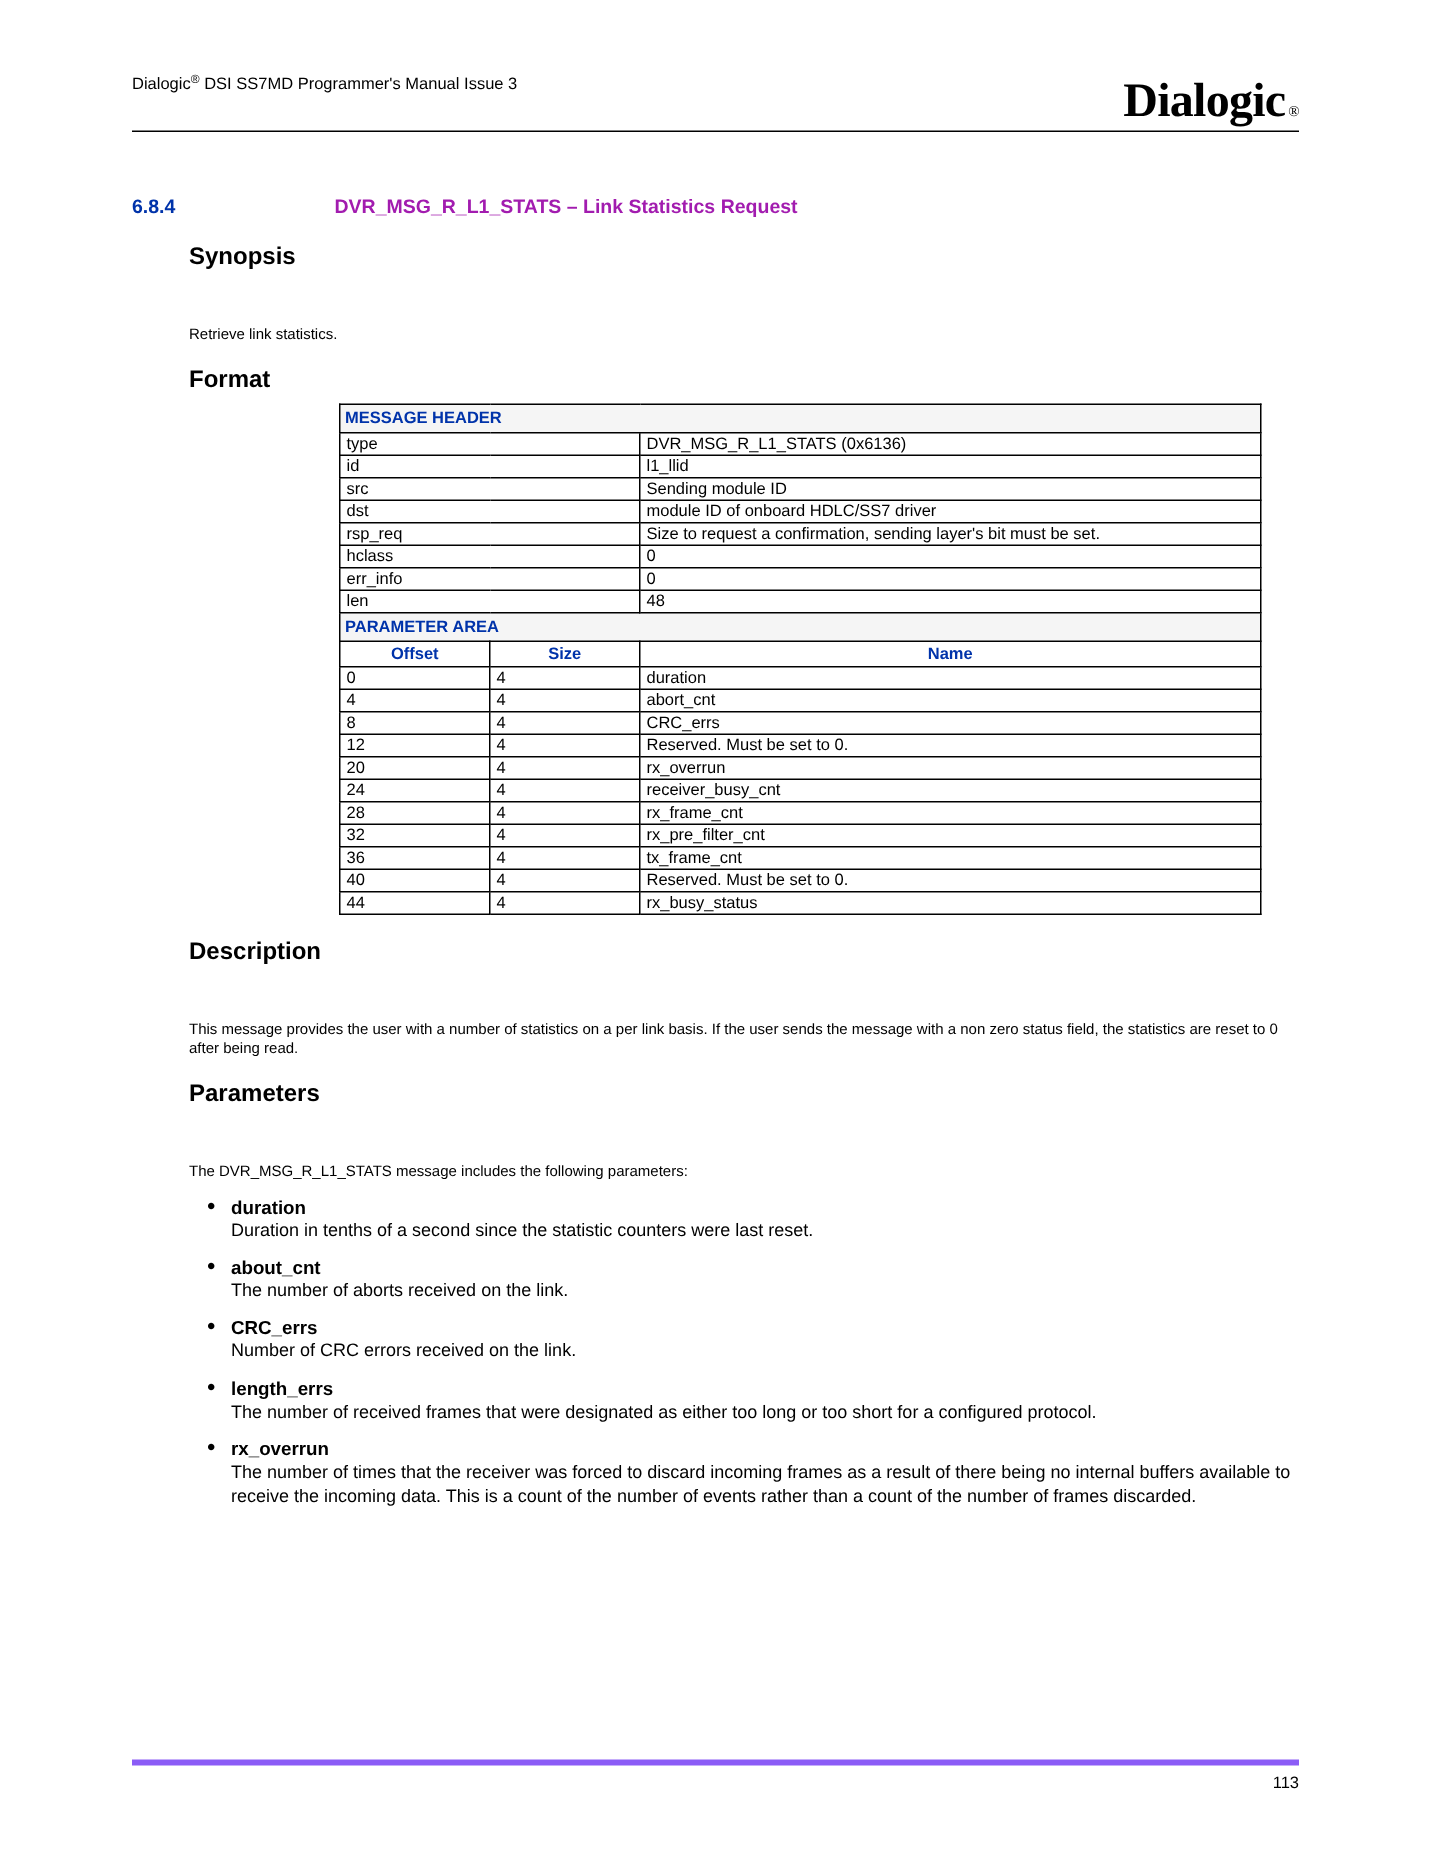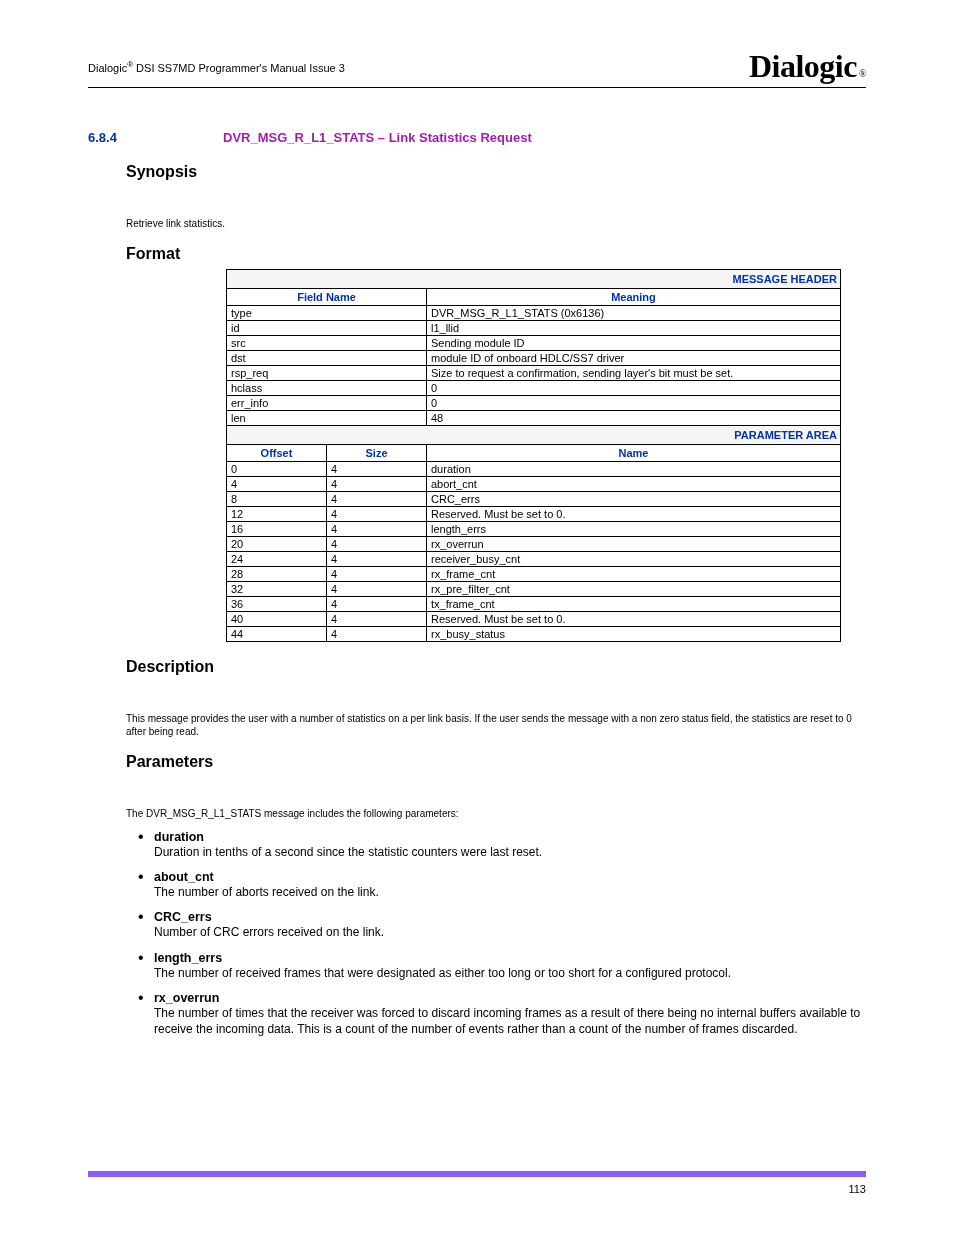--- a/index.html
+++ b/index.html
@@ -13,21 +13,21 @@
   .page {
     width: 954px;
     height: 1235px;
     position: relative;
     box-sizing: border-box;
     padding: 48px 88px 60px 88px;
   }
   .header-row {
     display: flex;
     justify-content: space-between;
-    align-items: center;
+    align-items: flex-start;
     border-bottom: 1.5px solid #000;
     padding-bottom: 2px;
     margin-bottom: 42px;
   }
   .header-text {
     font-size: 11px;
   }
   .header-text sup {
     font-size: 8px;
   }
@@ -85,21 +85,21 @@
     font-size: 11px;
   }
   table.msg td, table.msg th {
     border: 1px solid #000;
     padding: 1px 4px 1px 4px;
     text-align: left;
     vertical-align: top;
   }
   table.msg .hdr-row td {
     background: #f5f5f5;
-    text-align: right;
+    text-align: left;
     color: #0033aa;
     font-weight: bold;
     padding: 3px;
   }
   table.msg .sub-hdr td {
     color: #0033aa;
     font-weight: bold;
     text-align: center;
     padding: 2px;
   }
@@ -127,21 +127,21 @@
   }
   ul.params .p-desc {
     font-size: 12px;
     line-height: 1.35;
   }
   .footer {
     position: absolute;
     bottom: 40px;
     left: 88px;
     right: 88px;
-    border-top: 6px solid #8b5cf6;
+    border-top: 4px solid #8b5cf6;
     text-align: right;
     font-size: 11px;
     padding-top: 6px;
   }
 </style>
 </head>
 <body>
 
 <div class="page">
 
@@ -164,24 +164,20 @@
 
     <div class="h-bold">Synopsis</div>
     <div class="para">Retrieve link statistics.</div>
 
     <div class="h-bold">Format</div>
 
     <table class="msg">
       <tbody>
           <tr class="hdr-row">
         <td colspan="3">MESSAGE HEADER</td>
-      </tr>
-      <tr class="sub-hdr">
-        <td colspan="2">Field Name</td>
-        <td>Meaning</td>
       </tr>
       </tbody>
         <tbody id="msg-rows">
           <tr>
             <td colspan="2">type</td>
             <td style="white-space: pre-line;">DVR_MSG_R_L1_STATS (0x6136)</td>
           </tr>
           <tr>
             <td colspan="2">id</td>
             <td style="white-space: pre-line;">l1_llid</td>
@@ -236,25 +232,20 @@
             <td>8</td>
             <td>4</td>
             <td>CRC_errs</td>
           </tr>
           <tr>
             <td>12</td>
             <td>4</td>
             <td>Reserved. Must be set to 0.</td>
           </tr>
           <tr>
-            <td>16</td>
-            <td>4</td>
-            <td>length_errs</td>
-          </tr>
-          <tr>
             <td>20</td>
             <td>4</td>
             <td>rx_overrun</td>
           </tr>
           <tr>
             <td>24</td>
             <td>4</td>
             <td>receiver_busy_cnt</td>
           </tr>
           <tr>

